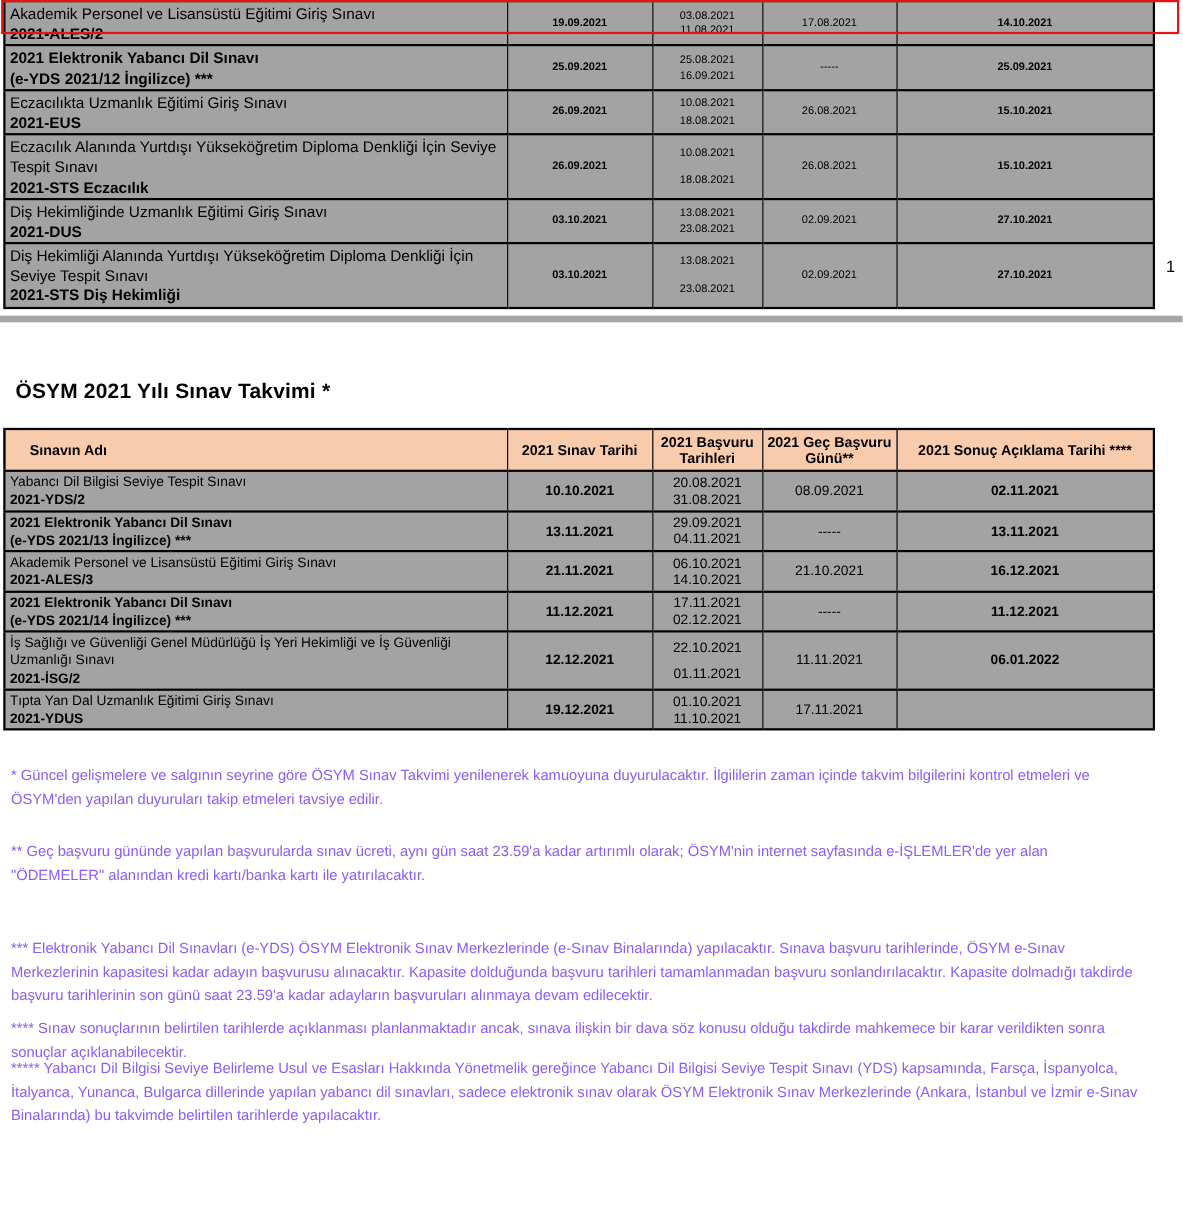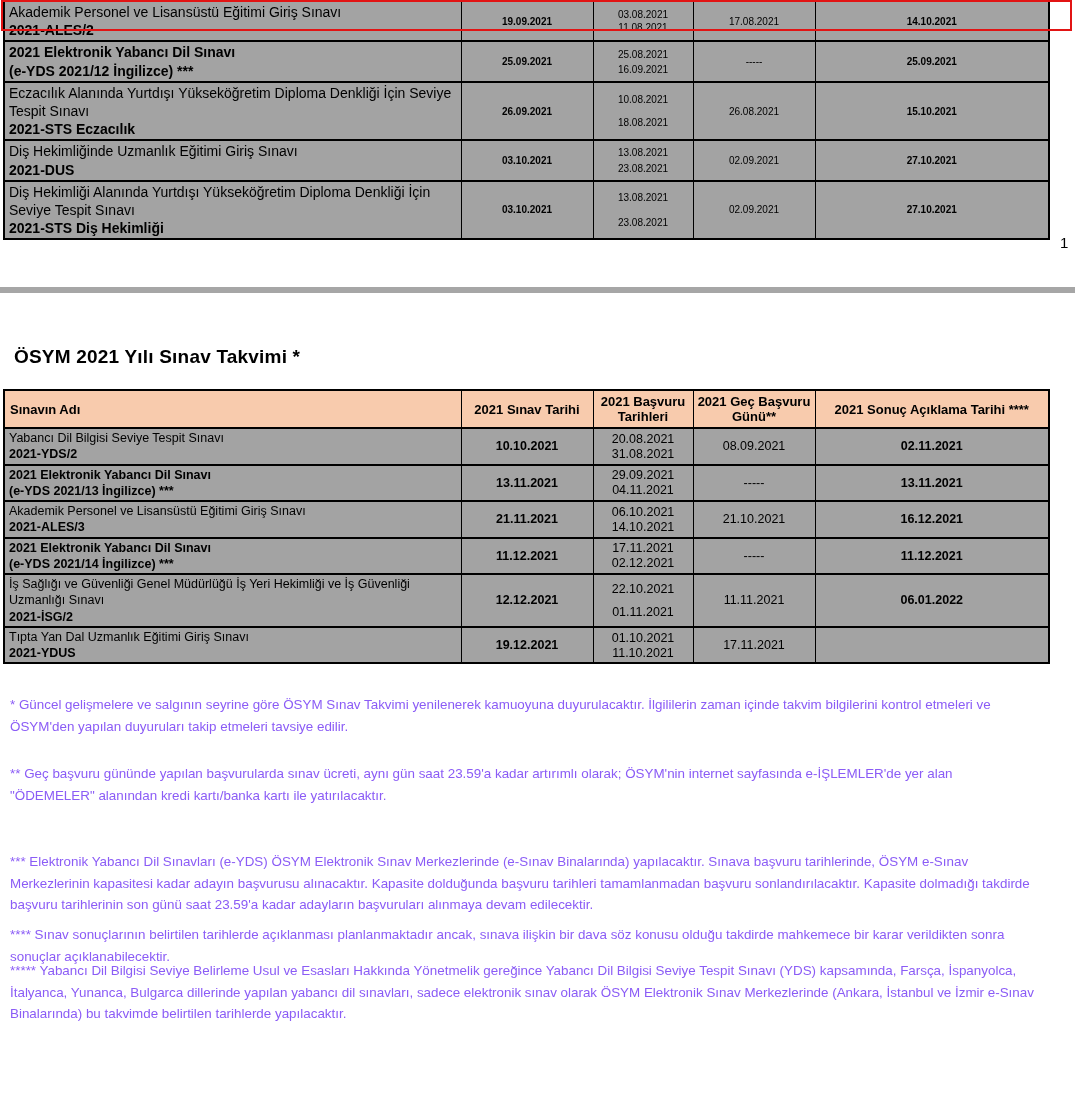--- a/index.html
+++ b/index.html
@@ -25,21 +25,21 @@
     border-left:1px solid var(--border-black);
     border-right:1px solid var(--border-black);
     border-top:2px solid var(--border-black);
     border-bottom:2px solid var(--border-black);
     overflow:hidden;vertical-align:middle;
   }
   .cal-table th{
     background:var(--header-fill);
     font-size:13px;font-weight:bold;text-align:center;padding:2px 3px;
   }
-  .cal-table th.h-name{text-align:left;padding-left:5px;}
+  .cal-table th.h-name{text-align:left;padding-left:22px;}
   .c-name{text-align:left;padding:1px 4px;line-height:1.3;}
   .c-date,.c-late,.c-result,.c-app{text-align:center;padding:0 2px;}
   .c-date,.c-result{font-weight:bold;}
   .bold{font-weight:bold;}
   .stack{display:flex;flex-direction:column;justify-content:space-around;align-items:center;margin:2px auto;text-align:center;}
   #t1 .c-name{font-size:14px;}
   #t1 .c-date,#t1 .c-late,#t1 .c-result,#t1 .c-app{font-size:10px;}
   #t2 .c-name{font-size:12.5px;}
   #t2 .c-date,#t2 .c-late,#t2 .c-result,#t2 .c-app{font-size:12.5px;}
   #t2 thead tr{height:38px;}
@@ -105,20 +105,35 @@
     <td class="c-app">
       <div class="stack" style="height: 30px;">
         <span>25.08.2021</span>
         <span>16.09.2021</span>
       </div>
     </td>
     <td class="c-late">-----</td>
     <td class="c-result">25.09.2021</td>
   </tr>
 
+  <tr style="height: 40px;">
+    <td class="c-name">
+      <div class="nm">Eczacılıkta Uzmanlık Eğitimi Giriş Sınavı</div>
+      <div class="cd bold">2021-EUS</div>
+    </td>
+    <td class="c-date">26.09.2021</td>
+    <td class="c-app">
+      <div class="stack" style="height: 34px;">
+        <span>10.08.2021</span>
+        <span>18.08.2021</span>
+      </div>
+    </td>
+    <td class="c-late">26.08.2021</td>
+    <td class="c-result">15.10.2021</td>
+  </tr>
 
   <tr style="height: 53px; padding-left: 44px;">
     <td class="c-name">
       <div class="nm">Eczacılık Alanında Yurtdışı Yükseköğretim Diploma Denkliği İçin Seviye Tespit Sınavı</div>
       <div class="cd bold">2021-STS Eczacılık</div>
     </td>
     <td class="c-date">26.09.2021</td>
     <td class="c-app">
       <div class="stack" style="height: 47px;">
         <span>10.08.2021</span>

